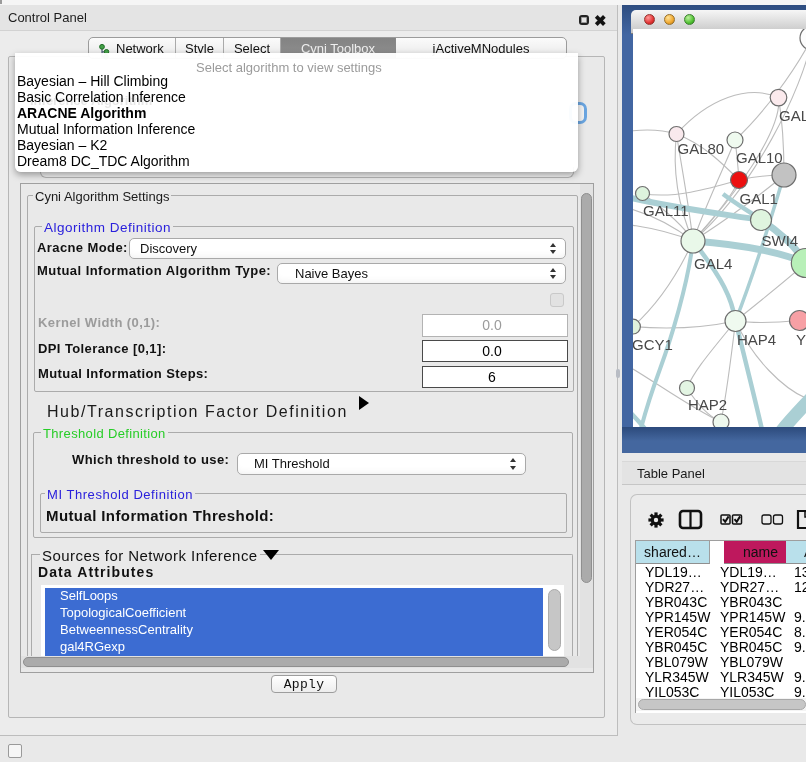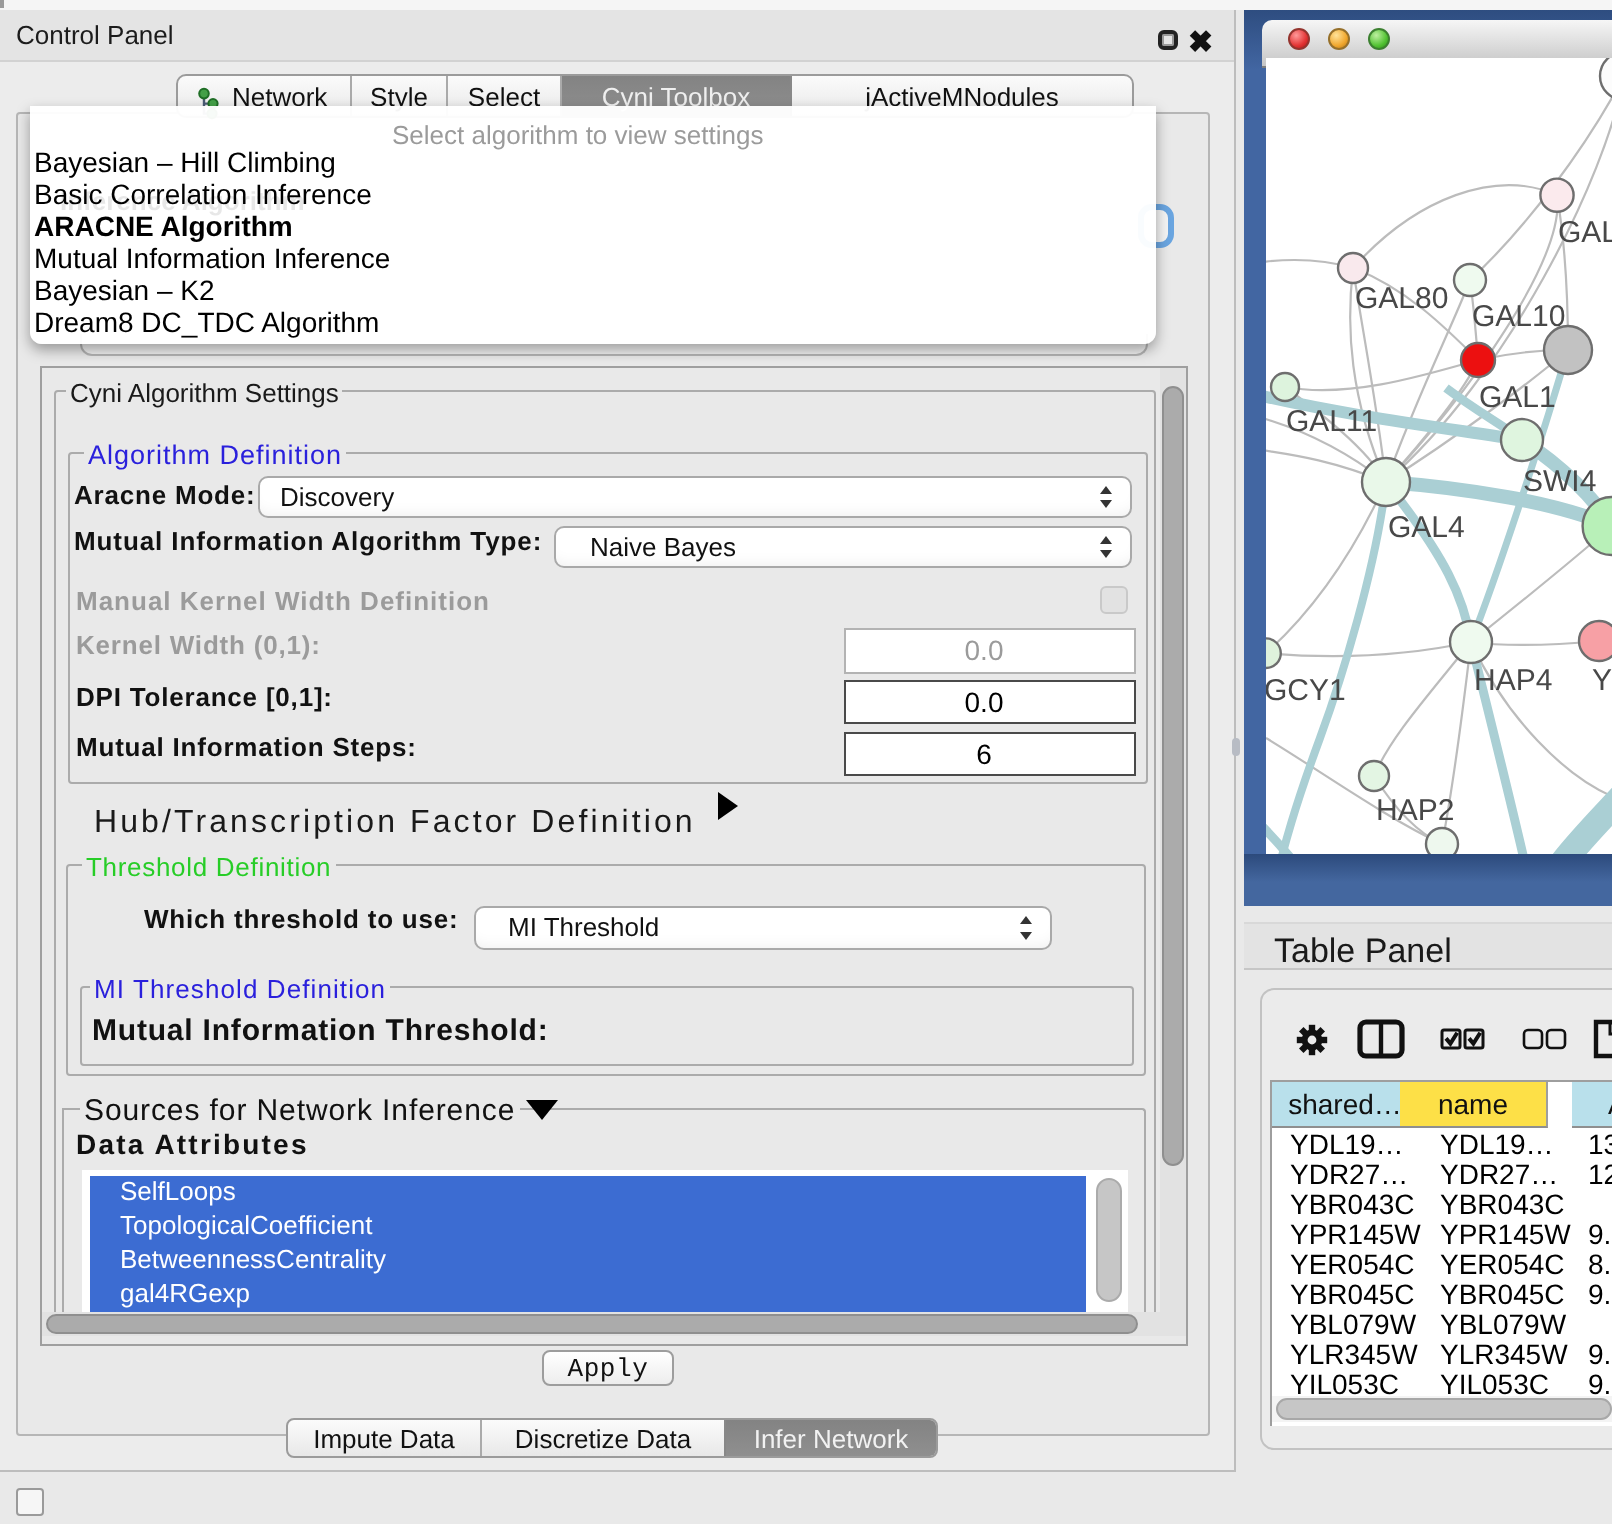--- a/index.html
+++ b/index.html
@@ -59,21 +59,20 @@
 
   <div class="abs" style="left:34px;top:221px;width:540px;height:166px;border:1px solid #ababab;border-radius:2px;"></div>
   <div class="grouplbl" style="left:42px;top:215px;color:#2a20dc;font-size:13.5px;letter-spacing:0.5px;">Algorithm Definition</div>
 
   <div class="abs b" style="left:37px;top:235px;font-size:13px;letter-spacing:0.4px;color:#111;">Aracne Mode:</div>
   <div class="combo" style="left:129px;top:233px;width:437px;height:21px;">Discovery<span class="spin"></span></div>
 
   <div class="abs b" style="left:37px;top:258px;font-size:13px;letter-spacing:0.45px;color:#111;">Mutual Information Algorithm Type:</div>
   <div class="combo" style="left:277px;top:258px;width:289px;height:21px;padding-left:17px;">Naive Bayes<span class="spin"></span></div>
 
-  <div class="abs b" style="left:38px;top:288px;font-size:13px;letter-spacing:0.5px;color:#9b9b9b;">Manual Kernel Width Definition</div>
   <div class="abs" style="left:550px;top:288px;width:14px;height:14px;background:#e2e2e2;border:1px solid #c9c9c9;border-radius:3px;"></div>
 
   <div class="abs b" style="left:38px;top:310px;font-size:13px;letter-spacing:0.4px;color:#9b9b9b;">Kernel Width (0,1):</div>
   <div class="field" style="left:422px;top:309px;width:146px;height:23px;border:1px solid #b3b3b3;color:#9b9b9b;line-height:21px;">0.0</div>
 
   <div class="abs b" style="left:38px;top:336px;font-size:13px;letter-spacing:0.4px;color:#111;">DPI Tolerance [0,1]:</div>
   <div class="field" style="left:422px;top:335px;width:146px;height:22px;line-height:20px;">0.0</div>
 
   <div class="abs b" style="left:38px;top:361px;font-size:13px;letter-spacing:0.4px;color:#111;">Mutual Information Steps:</div>
   <div class="field" style="left:422px;top:361px;width:146px;height:22px;line-height:20px;">6</div>
@@ -120,25 +119,20 @@
     Bayesian – Hill Climbing<br>
     Basic Correlation Inference<br>
     <span class="b">ARACNE Algorithm</span><br>
     Mutual Information Inference<br>
     Bayesian – K2<br>
     Dream8 DC_TDC Algorithm
   </div>
 
   <div class="abs" style="left:271px;top:670px;width:66px;height:18px;background:linear-gradient(#ffffff,#ededed);border:1px solid #9d9d9d;border-radius:4px;font-size:13px;letter-spacing:0.3px;color:#111;text-align:center;line-height:17px;font-family:Liberation Mono, monospace;">Apply</div>
 
-  <div class="abs" style="left:143px;top:704px;width:326px;height:20px;border:1px solid #9b9b9b;border-radius:4px;background:linear-gradient(#fbfbfb,#e8e8e8);overflow:hidden;display:flex;">
-    <div style="flex:0 0 97px;border-right:1px solid #aaa;font-size:13px;color:#111;text-align:center;line-height:19px;">Impute Data</div>
-    <div style="flex:0 0 122px;border-right:1px solid #888;font-size:13px;color:#111;text-align:center;line-height:19px;">Discretize Data</div>
-    <div style="flex:1;font-size:13px;color:#f2f2f2;text-align:center;line-height:19px;background:linear-gradient(#838383,#8f8f8f);">Infer Network</div>
-  </div>
 </div>
 
 <div class="abs" style="left:8px;top:744px;width:14px;height:14px;background:#f6f6f6;border:1px solid #9a9a9a;border-radius:2px;"></div>
 
 <div class="abs" style="left:616px;top:369px;width:4px;height:9px;background:#b8bcc4;border-radius:2px;"></div>
 
 <div class="abs" style="left:622px;top:5px;width:184px;height:448px;background:linear-gradient(#2e4d80,#4266a2 30px,#4266a2);">
 
   <div class="abs" style="left:9px;top:5px;width:175px;height:24px;background:linear-gradient(#f6f6f6,#c6c6c6);border-bottom:1px solid #7e7e7e;border-top-left-radius:5px;">
     <div class="abs" style="left:13px;top:4px;width:11px;height:11px;border-radius:50%;background:radial-gradient(circle at 35% 30%, #ff9a9a, #e33434 60%, #a81414);border:1px solid #94342e;"></div>
@@ -222,21 +216,21 @@
         <text x="-1" y="321">GCY1</text>
         <text x="104" y="316">HAP4</text>
         <text x="163" y="316">Y</text>
         <text x="55" y="381">HAP2</text>
       </g>
     </svg>
   </div>
 </div>
 
 <div class="abs" style="left:622px;top:461px;width:184px;height:24px;background:#e3e3e3;border-top:1px solid #d8d8d8;border-bottom:1px solid #c6c6c6;">
-  <div class="abs" style="left:15px;top:4px;font-size:17px;color:#1a1a1a;">Table Panel</div>
+  <div class="abs" style="left:15px;top:4px;font-size:13px;color:#1a1a1a;">Table Panel</div>
 </div>
 
 <div class="abs" style="left:630px;top:494px;width:184px;height:231px;background:#ebebeb;border:1px solid #c2c2c2;border-radius:7px 0 0 7px;border-right:none;">
 
   <svg class="abs" style="left:14px;top:14px;" width="170" height="22" viewBox="0 0 170 22">
 
     <g transform="translate(11,11)">
       <g fill="#111">
         <circle r="5.2"></circle>
         <g>
@@ -263,21 +257,21 @@
       <rect x="117" y="6" width="9" height="9" rx="2"></rect>
       <rect x="128.5" y="6" width="9" height="9" rx="2"></rect>
     </g>
 
     <path d="M 153,2 l 8,0 l 5,5 l 0,12 l -13,0 z" fill="none" stroke="#111" stroke-width="2.2"></path>
     <path d="M 160,2 l 0,6 l 6,0" fill="none" stroke="#111" stroke-width="1.5"></path>
   </svg>
 
   <div class="abs" style="left:4px;top:45px;width:180px;height:173px;background:#fff;border-left:1px solid #9e9e9e;border-top:1px solid #9e9e9e;overflow:hidden;">
     <div class="abs" style="left:0;top:0;width:74px;height:23px;background:#b9e0eb;border-right:1px solid #9e9e9e;border-bottom:1px solid #8f8f8f;font-size:14px;color:#111;text-align:center;line-height:23px;">shared…</div>
-    <div class="abs" style="left:64px;top:0;width:74px;height:23px;background:#fde047;border-right:1px solid #9e9e9e;border-bottom:1px solid #8f8f8f;font-size:14px;color:#111;text-align:center;line-height:23px;">name</div>
+    <div class="abs" style="left:88px;top:0;width:74px;height:23px;background:#be185d;border-right:1px solid #9e9e9e;border-bottom:1px solid #8f8f8f;font-size:14px;color:#111;text-align:center;line-height:23px;">name</div>
     <div class="abs" style="left:150px;top:0;width:40px;height:23px;background:#b9e0eb;border-bottom:1px solid #8f8f8f;font-size:14px;color:#111;line-height:23px;padding-left:18px;">A</div>
     <div class="abs" style="left:9px;top:24px;font-size:14px;color:#000;line-height:15px;">
       YDL19…<br>YDR27…<br>YBR043C<br>YPR145W<br>YER054C<br>YBR045C<br>YBL079W<br>YLR345W<br>YIL053C
     </div>
     <div class="abs" style="left:84px;top:24px;font-size:14px;color:#000;line-height:15px;">
       YDL19…<br>YDR27…<br>YBR043C<br>YPR145W<br>YER054C<br>YBR045C<br>YBL079W<br>YLR345W<br>YIL053C
     </div>
     <div class="abs" style="left:158px;top:24px;font-size:14px;color:#000;line-height:15px;">
       13<br>12<br>&nbsp;<br>9.<br>8.<br>9.<br>&nbsp;<br>9.<br>9.
     </div>

